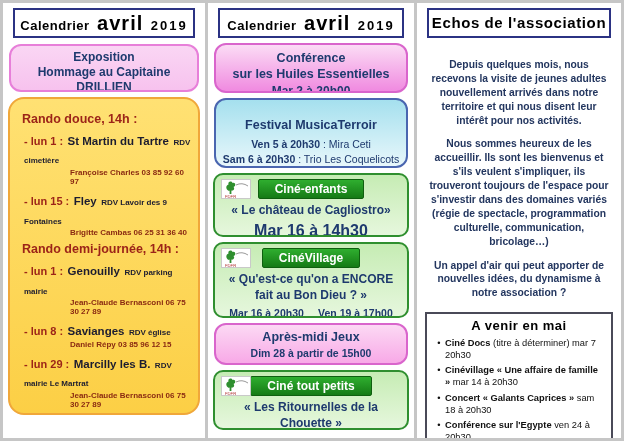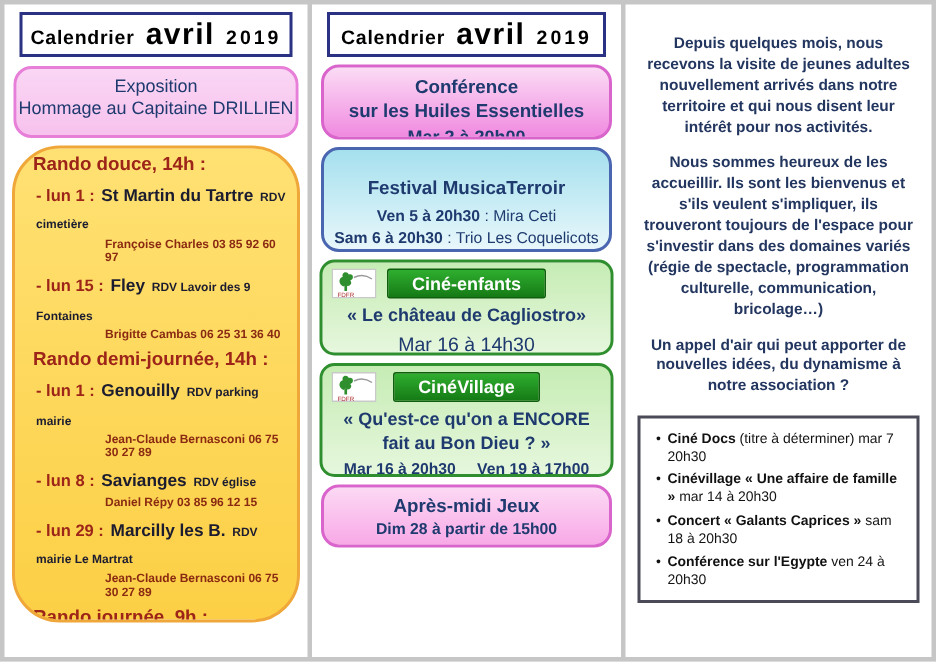--- a/index.html
+++ b/index.html
@@ -13,43 +13,43 @@
   .hdr{margin:5px 10px 0;border:2px solid #2b3283;background:#fff;text-align:center;height:26px;line-height:26px;color:#000;white-space:nowrap}
   .hdr .cal{font-size:13px;font-weight:800;letter-spacing:.5px}
   .hdr .avril{font-size:20px;font-weight:800;letter-spacing:1px;margin:0 3px}
   .hdr .year{font-size:13px;font-weight:800;letter-spacing:2px}
   .hdr.echos{font-size:15px;font-weight:800;letter-spacing:.6px}
 
   
   .box{box-sizing:border-box;text-align:center;border-radius:12px;overflow:hidden}
 
   
-  .expo{margin:6px 6px 0;height:48px;background:linear-gradient(180deg,#fad6f4,#f7c2ee);border:2px solid #e77fd9;color:#1e3a6e;font-weight:normal;font-size:12px;line-height:1.25;padding-top:4px}
-  .yellow{margin:5px 5px 0;height:318px;background:linear-gradient(180deg,#ffe173,#fccf45);border:2px solid #f0a73a;border-radius:32px;text-align:left;padding:0 6px 0;position:relative}
+  .expo{margin:6px 6px 0;height:48px;background:linear-gradient(180deg,#fad6f4,#f7c2ee);border:2px solid #e77fd9;color:#1e3a6e;font-weight:bold;font-size:12px;line-height:1.25;padding-top:4px}
+  .yellow{margin:5px 5px 0;height:318px;background:linear-gradient(180deg,#ffe173,#fccf45);border:2px solid #f0a73a;border-radius:16px;text-align:left;padding:10px 6px 0;position:relative}
   .rtitle{color:#9c2418;font-weight:bold;font-size:12.5px;margin:3px 0 5px 6px}
   .entry{margin:0 0 5px 8px;line-height:1.15}
   .edate{color:#9c2418;font-weight:bold;font-size:11px}
   .eplace{color:#1c1c30;font-weight:bold;font-size:11.5px}
   .erdv{color:#1c1c30;font-weight:bold;font-size:8px}
   .econtact,.enote{color:#8a2a12;font-weight:bold;font-size:8px;padding-left:46px}
 
   
   .b-conf{margin:5px 6px 0;height:50px;background:linear-gradient(180deg,#fbdcf5,#f08ae0);border:2px solid #d965cc;color:#1e3a6e;padding-top:6px}
   .b-conf .l1,.b-conf .l2{font-weight:bold;font-size:12.5px;line-height:1.25}
   .b-conf .when{font-weight:bold;font-size:12px;margin-top:2px}
   .b-fest{margin:5px 6px 0;height:70px;background:linear-gradient(180deg,#a5e0ee,#e8f7fb);border:2px solid #4a66b0;color:#1e3a6e;padding-top:18px}
   .b-fest .ftitle{font-weight:bold;font-size:12.5px;margin-bottom:5px}
   .fshow{font-size:10.5px;line-height:1.45}
   .fshow .fwhen{font-weight:bold}
   .greenbox{margin:5px 5px 0;background:linear-gradient(180deg,#c6ecb4,#e6f7dd);border:2px solid #2f8f2f;border-radius:10px;color:#1e3a6e;position:relative;padding-top:4px}
   .b-enfants{height:64px}.b-village{height:76px}.b-petits{height:60px}
   .badge{display:inline-block;background:linear-gradient(180deg,#2fae2f,#157a15);border:1px solid #0f5f0f;color:#fff;font-weight:bold;font-size:12px;padding:2px 16px;border-radius:2px}
   .fdfr{position:absolute;left:6px;top:4px}
   .ctitle{font-weight:bold;font-size:12px;line-height:1.3;margin-top:4px;padding:0 8px}
-  .cwhen{font-weight:normal;font-size:13px;margin-top:3px}
+  .cwhen{font-weight:bold;font-size:16px;margin-top:3px}
   .ctimes{display:flex;justify-content:space-evenly;font-weight:bold;font-size:10.5px;margin-top:4px}
   .b-jeux{margin:5px 6px 0;height:42px;background:linear-gradient(180deg,#fcd9f4,#f8a9e7);border:2px solid #d965cc;color:#1e3a6e;padding-top:5px}
   .b-jeux .jt{font-weight:bold;font-size:12.5px}
   .b-jeux .jw{font-weight:bold;font-size:10.5px;margin-top:3px}
 
   
   .para{color:#23365f;font-size:10.3px;font-weight:600;text-align:center;line-height:1.35;margin:10px 9px 0}
   .para.first{margin-top:20px}
   .avenir{margin:12px 8px 0;border:2px solid #4a4a58;background:#fff;padding:4px 6px 8px}
   .avtitle{text-align:center;font-weight:800;font-size:13px;letter-spacing:.5px;color:#000;margin-bottom:4px}
@@ -190,29 +190,45 @@
         <span>Mar 16 à 20h30</span>
         <span>Ven 19 à 17h00</span>
       </div>
     </div>
 
     <div class="box b-jeux">
       <div class="jt">Après-midi Jeux</div>
       <div class="jw">Dim 28 à partir de 15h00</div>
     </div>
 
+    <div class="box greenbox b-petits">
+      <span class="fdfr">
+        <svg width="30" height="20" viewBox="0 0 30 20">
+          <rect x="0.5" y="0.5" width="29" height="19" fill="#ffffff" stroke="#c9c9c9"></rect>
+          <path d="M8 12 C4.5 10.5 4.5 6.5 7.5 5.5 C6.5 2.5 10.5 1.5 11.5 4 C14.5 3 15.5 7 12.5 8 C14.5 10 11.5 13 9.5 11 Z" fill="#2f8f2f"></path>
+          <rect x="8.6" y="11" width="1.8" height="4" fill="#2f8f2f"></rect>
+          <path d="M15 6 q6 -3 12 1" stroke="#9a9a9a" stroke-width="1" fill="none"></path>
+          <text x="4" y="19" font-size="4.2" fill="#b03030">FDFR</text>
+        </svg>
+      </span>
+      <span class="badge">Ciné tout petits</span>
+      <div class="ctitle">«  Les Ritournelles de la Chouette »</div>
+      
+    </div>
   </div>
 
   <div class="col col-right">
+    <div class="hdr echos">Echos de l'association</div>
 
     <div class="para first">Depuis quelques mois, nous recevons la visite de jeunes adultes nouvellement arrivés dans notre territoire et qui nous disent leur intérêt pour nos activités.</div>
     <div class="para">Nous sommes heureux de les accueillir. Ils sont les bienvenus et s'ils veulent s'impliquer, ils trouveront toujours de l'espace pour s'investir dans des domaines variés (régie de spectacle, programmation culturelle, communication, bricolage…)</div>
     <div class="para">Un appel d'air qui peut apporter de nouvelles idées, du dynamisme à notre association ?</div>
 
     <div class="avenir">
+      <div class="avtitle">A venir en mai</div>
       <div class="avitem">
         <span class="dot">•</span>
         <span><span class="bold">Ciné Docs</span><span> (titre à déterminer) mar 7 20h30</span></span>
       </div>
       <div class="avitem">
         <span class="dot">•</span>
         <span><span class="bold">Cinévillage « Une affaire de famille »</span><span> mar 14 à 20h30</span></span>
       </div>
       <div class="avitem">
         <span class="dot">•</span>

